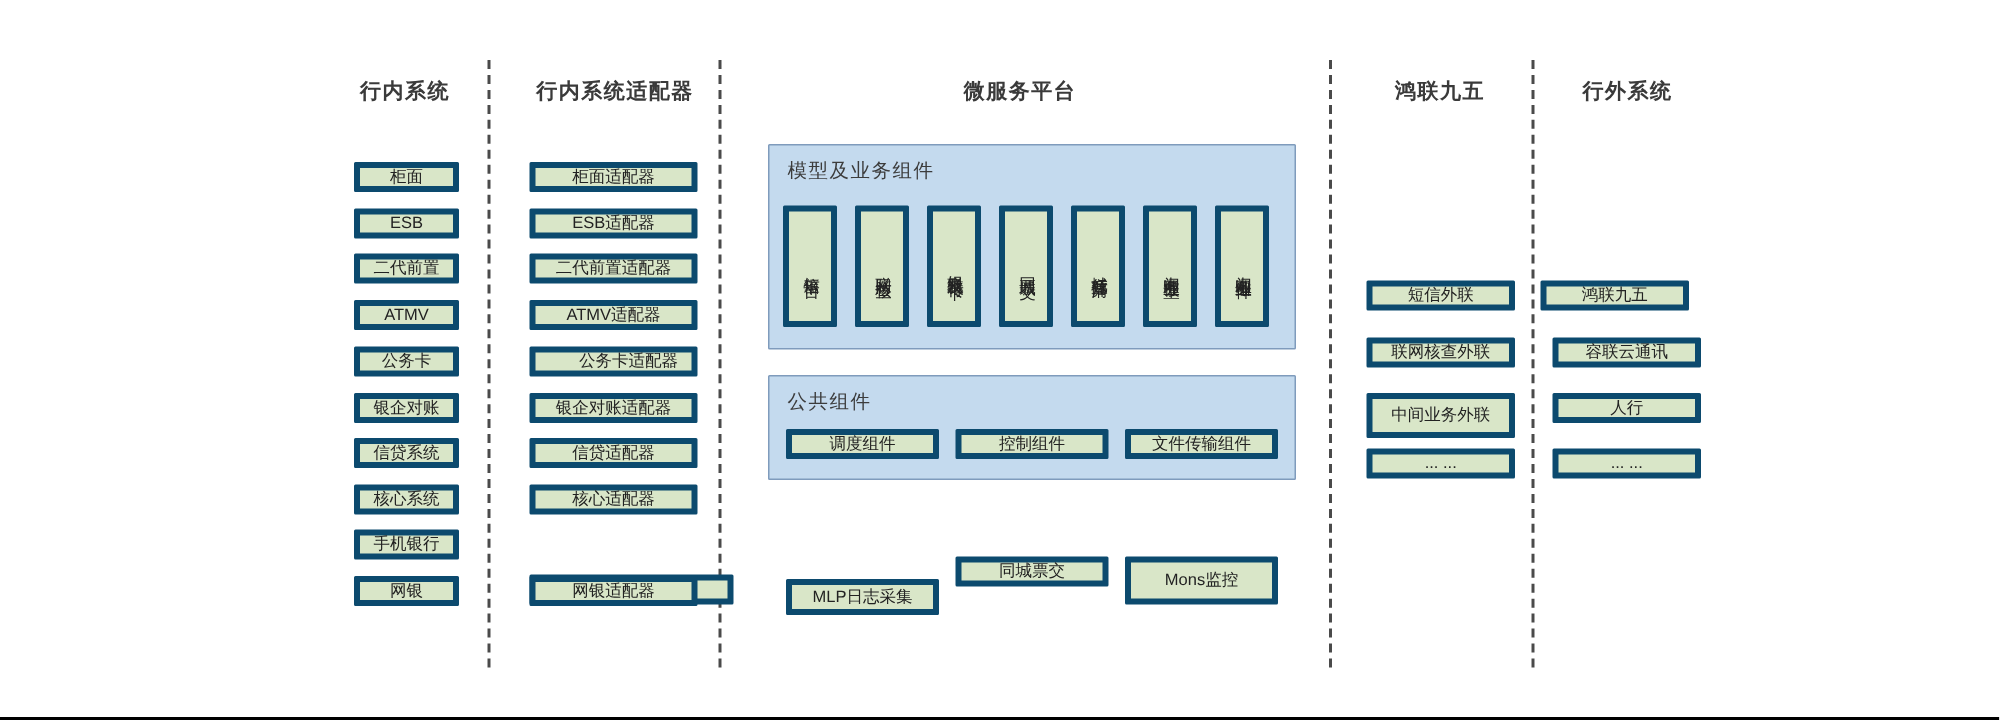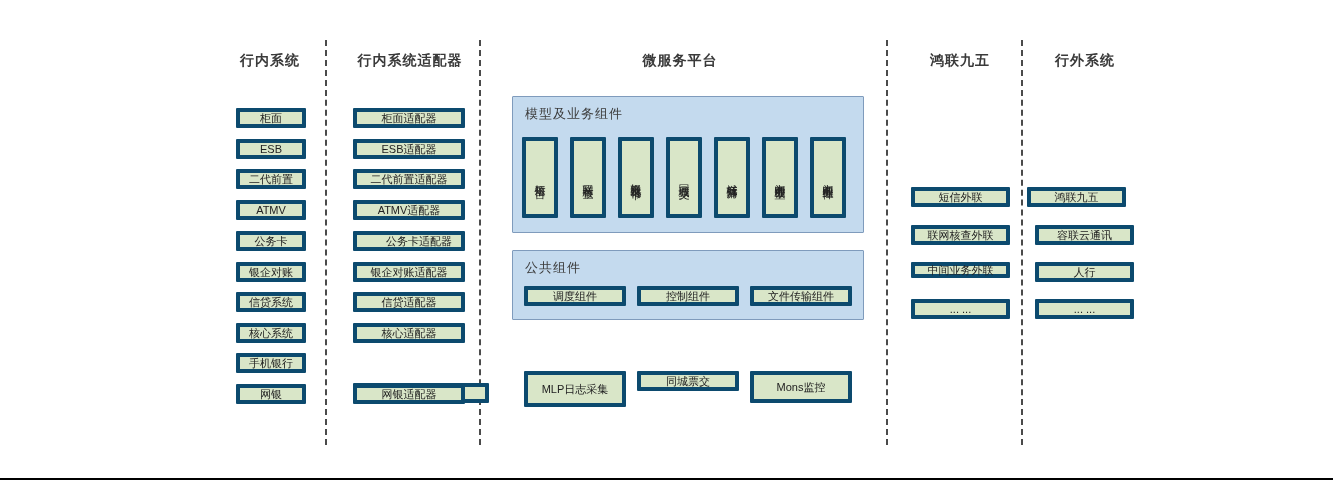--- a/index.html
+++ b/index.html
@@ -143,27 +143,27 @@
   <div class="gbox vertical" style="left:762px;top:137px;width:36px;height:81px;">中间业务模型</div>
   <div class="gbox vertical" style="left:810px;top:137px;width:36px;height:81px;">中间业务组件</div>
 
   <div class="panel" style="left:512px;top:250px;width:352px;height:70px;">
     <div class="panel-title">公共组件</div>
   </div>
   <div class="gbox" style="left:524px;top:286px;width:102px;height:20px;">调度组件</div>
   <div class="gbox" style="left:637px;top:286px;width:102px;height:20px;">控制组件</div>
   <div class="gbox" style="left:750px;top:286px;width:102px;height:20px;">文件传输组件</div>
 
-  <div class="gbox" style="left:524px;top:371px;width:102px;height:36px;">MLP日志采集</div>
+  <div class="gbox" style="left:524px;top:386px;width:102px;height:24px;">MLP日志采集</div>
   <div class="gbox" style="left:637px;top:371px;width:102px;height:20px;">同城票交</div>
   <div class="gbox" style="left:750px;top:371px;width:102px;height:32px;">Mons监控</div>
 
   <div class="gbox" style="left:911px;top:187px;width:99px;height:20px;">短信外联</div>
   <div class="gbox" style="left:911px;top:225px;width:99px;height:20px;">联网核查外联</div>
-  <div class="gbox" style="left:911px;top:262px;width:99px;height:16px;">中间业务外联</div>
+  <div class="gbox" style="left:911px;top:262px;width:99px;height:30px;">中间业务外联</div>
   <div class="gbox" style="left:911px;top:299px;width:99px;height:20px;">... ...</div>
 
   <div class="gbox" style="left:1027px;top:187px;width:99px;height:20px;">鸿联九五</div>
   <div class="gbox" style="left:1035px;top:225px;width:99px;height:20px;">容联云通讯</div>
   <div class="gbox" style="left:1035px;top:262px;width:99px;height:20px;">人行</div>
   <div class="gbox" style="left:1035px;top:299px;width:99px;height:20px;">... ...</div>
 
   <div class="bottom-rule" style="top:478px;"></div>
 
 </div>

